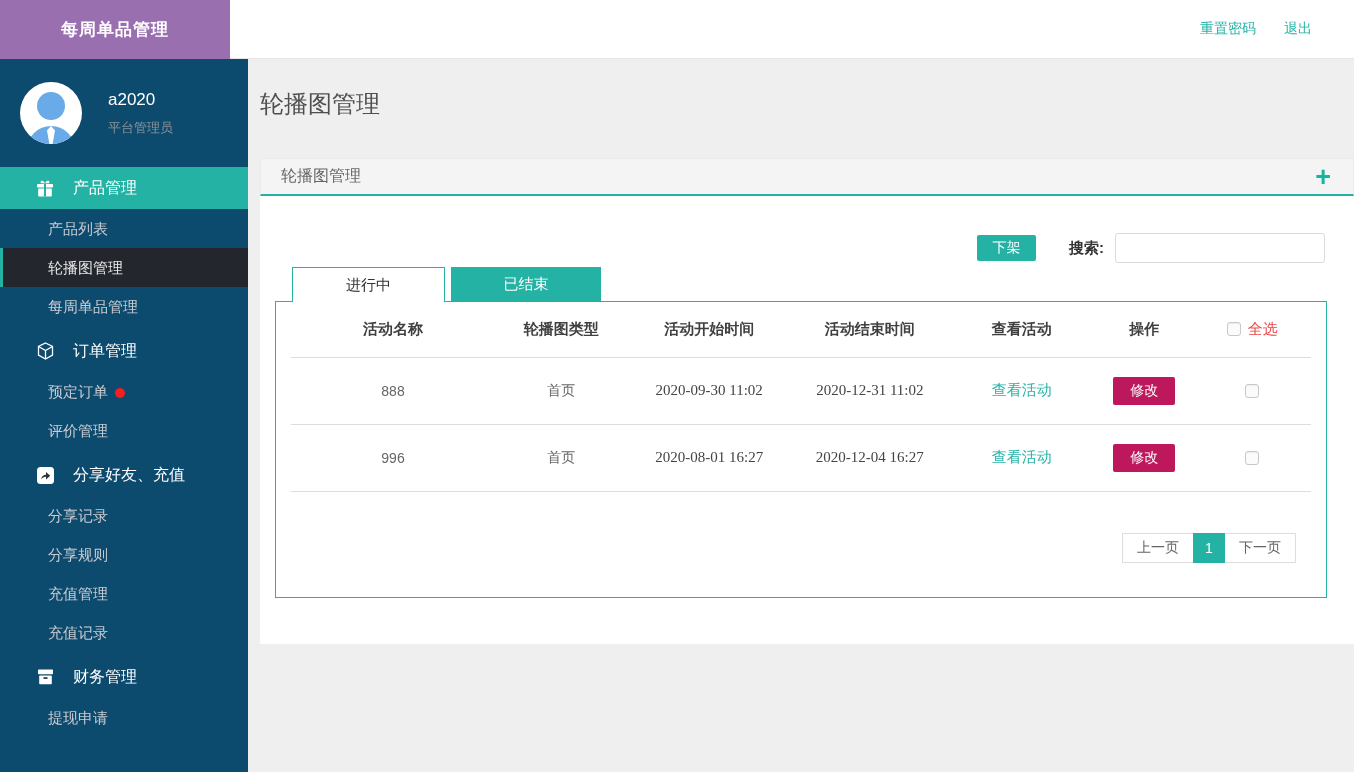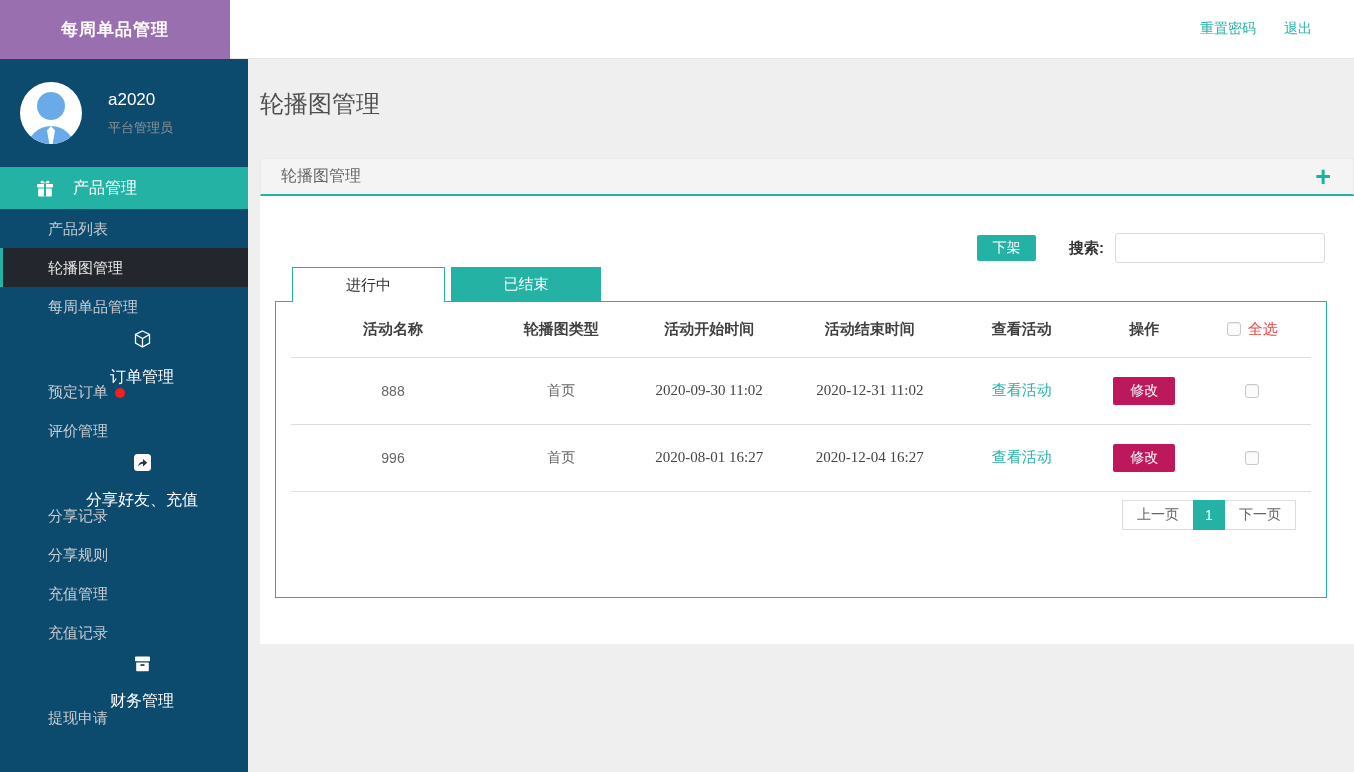--- a/index.html
+++ b/index.html
@@ -26,21 +26,21 @@
   .user { height:108px; display:flex; align-items:center; padding-left:20px; gap:26px; }
   .avatar { width:62px; height:62px; border-radius:50%; background:#fff; position:relative; overflow:hidden; flex:none; }
   .avatar .head { position:absolute; left:17px; top:10px; width:28px; height:28px; border-radius:50%; background:#69abe9; }
   .avatar .shoulders { position:absolute; left:7px; top:44px; width:48px; height:30px; background:#69abe9; border-radius:24px 24px 0 0; }
   .avatar .tie { position:absolute; left:27px; top:44px; width:8px; height:18px; background:#fff;
     clip-path:polygon(50% 0,100% 25%,70% 100%,30% 100%,0 25%); }
   .user-name { color:#fff; font-size:17px; }
   .user-role { color:#8e939a; font-size:13px; margin-top:9px; }
   .menu-section { height:42px; display:flex; align-items:center; padding-left:36px; gap:19px;
     color:#fff; font-size:16px; cursor:pointer; }
-  .menu-section.mt { margin-top:4px;flex-direction:column; }
+  .menu-section.mt { margin-top:4px; }
   .menu-section.active { background:#24b2a4; }
   .menu-section .sicon { width:18px; display:flex; justify-content:center; }
   .menu-sub { height:39px; line-height:39px; padding-left:48px; color:#c9ccd1; font-size:15px; cursor:pointer; }
   .menu-sub.selected { background:#24262d; border-left:3px solid #24b2a4; padding-left:45px; color:#e8e8e8; }
   .red-dot { display:inline-block; width:10px; height:10px; border-radius:50%; background:#f42020;
     margin-left:7px; vertical-align:-1px; }
   
   .page-title { position:absolute; left:260px; top:88px; font-size:24px; color:#4f4f4f; }
   .panel { position:absolute; left:260px; top:158px; width:1094px; height:486px; }
   .panel-header { height:38px; background:#f4f4f5; border:1px solid #e8eaeb; border-bottom:2px solid #24b2a4;
@@ -65,21 +65,21 @@
   th { height:55px; font-size:15px; color:#404040; font-weight:bold; text-align:center; border-bottom:1px solid #ddd; }
   td { height:67px; font-size:14px; color:#666; text-align:center; border-bottom:1px solid #ddd; }
   th.chk-col { font-weight:normal; color:#ef4444; }
   .date { font-family:"Liberation Serif",serif; font-size:15px; color:#444; }
   .link-view { color:#26b2a6; font-size:15px; cursor:pointer; }
   .btn-edit { width:62px; height:28px; background:#be185d; border:none; border-radius:2px; color:#fff; font-size:14px; cursor:pointer; }
   .checkbox { display:inline-block; width:14px; height:14px; border:1px solid #c5c8cc; border-radius:3px;
     background:#fbfbfb; vertical-align:-2px; cursor:pointer; box-shadow:inset 0 1px 1px rgba(0,0,0,.06); }
   th .checkbox { margin-right:7px; }
   
-  .pager { position:absolute; top:198px; right:30px; display:flex; height:28px; }
+  .pager { position:absolute; top:231px; right:30px; display:flex; height:28px; }
   .pg { height:30px; display:flex; align-items:center; justify-content:center; font-size:14px; cursor:pointer; }
   .pg.prev, .pg.next { border:1px solid #ddd; background:#fff; color:#666; padding:0 14px; }
   .pg.prev { border-right:none; }
   .pg.next { border-left:none; }
   .pg.current { width:32px; background:#24b2a4; color:#fff; }
 </style>
 </head>
 <body>
 
 <div class="logo">每周单品管理</div>

